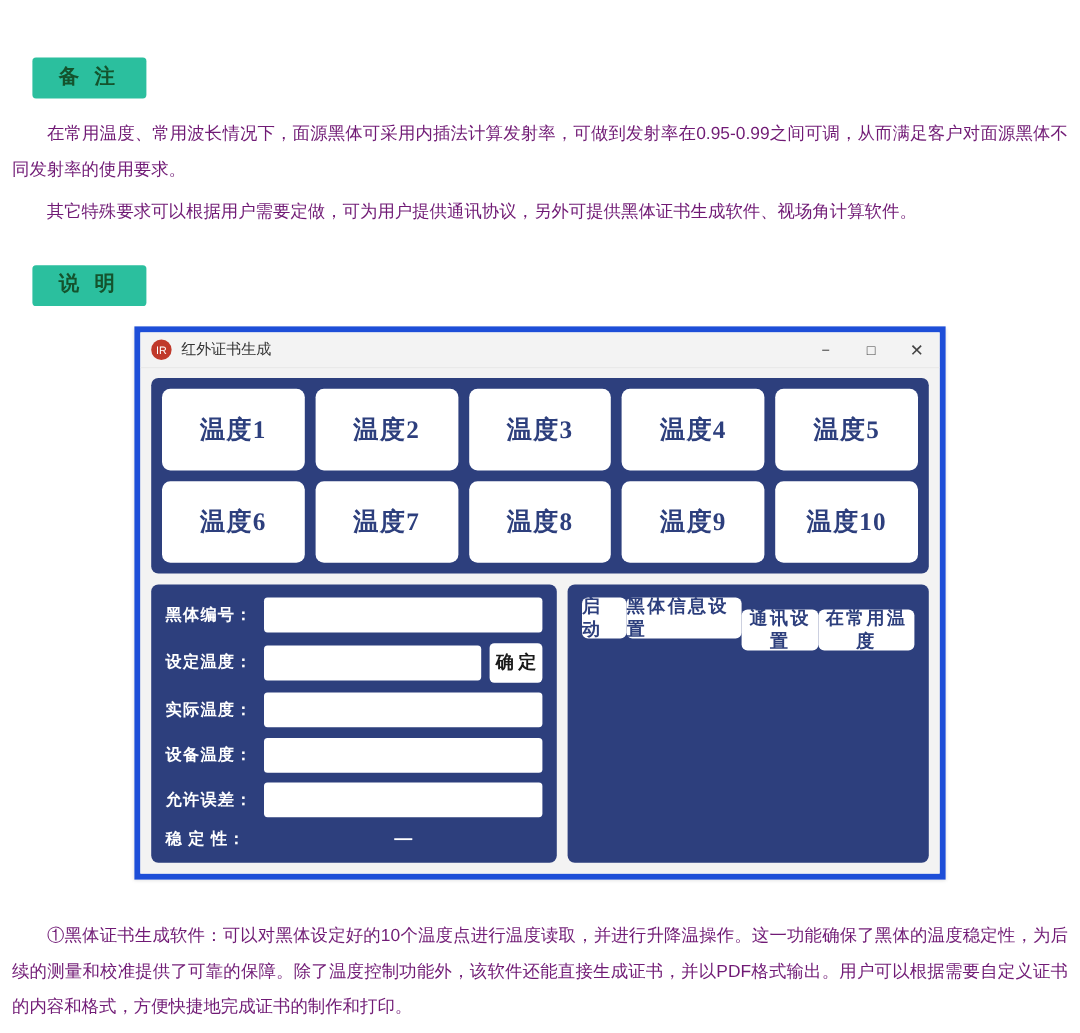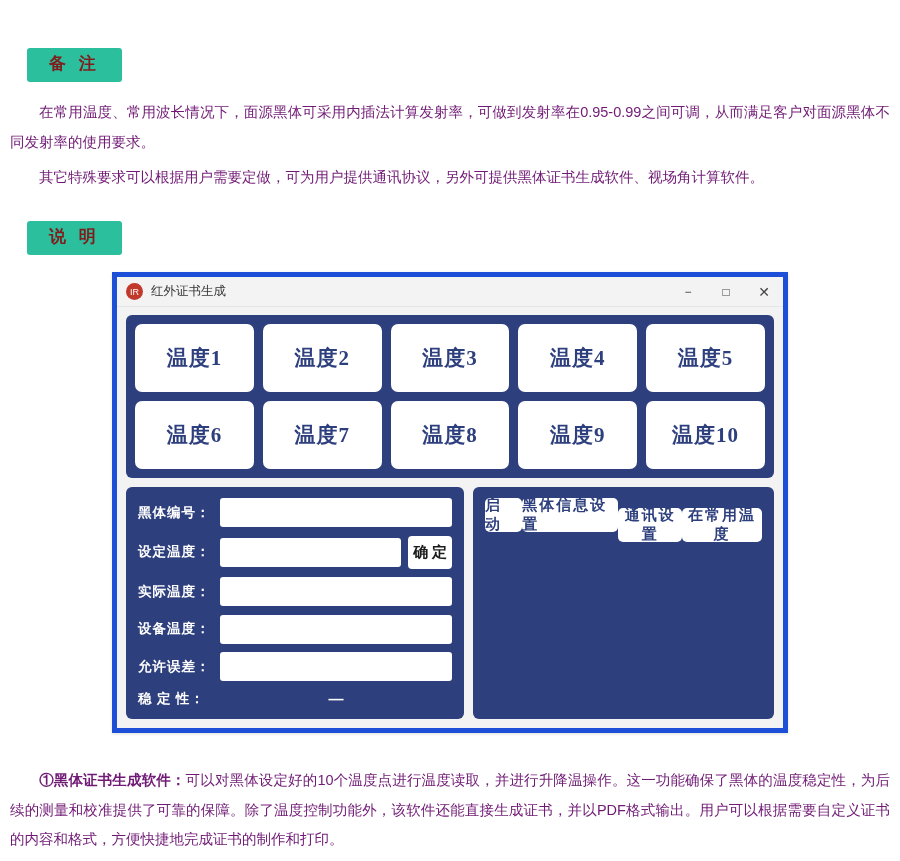--- a/index.html
+++ b/index.html
@@ -13,21 +13,21 @@
     font-family: "Liberation Sans", sans-serif;
     color: #222;
     position: relative;
     overflow: hidden;
   }
 
   
   .section-tag {
     display: inline-block;
     background: #2bbf9e;
-    color: #7f1d1d;
+    color: #14532d;
     font-size: 17px;
     font-weight: bold;
     letter-spacing: 4px;
     padding: 7px 22px 8px 22px;
     border-radius: 3px;
     line-height: 1.1;
   }
   .tag-wrap-1 { position: absolute; left: 27px; top: 48px; }
   .tag-wrap-2 { position: absolute; left: 27px; top: 221px; }
 
@@ -38,21 +38,21 @@
     width: 880px;
     font-size: 14.5px;
     line-height: 2.05;
     color: #701a75;
     text-align: justify;
   }
   .para .indent { display: inline-block; width: 2em; }
   .para-1 { top: 98px; }
   .para-2 { top: 163px; }
   .para-3 { top: 766px; }
-  .bold { font-weight: bold; }
+  .bold { font-weight: normal; }
 
   
   .app-window {
     position: absolute;
     left: 112px;
     top: 272px;
     width: 676px;
     height: 461px;
     background: #f3f3f3;
     border: 5px solid #1d4ed8;

